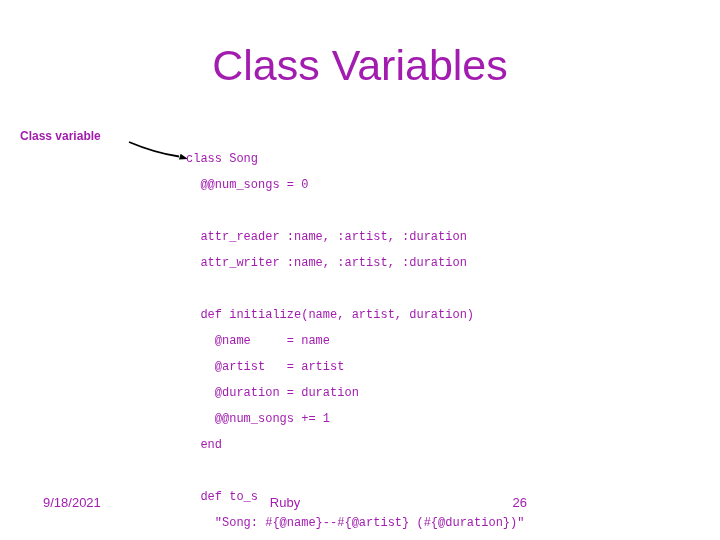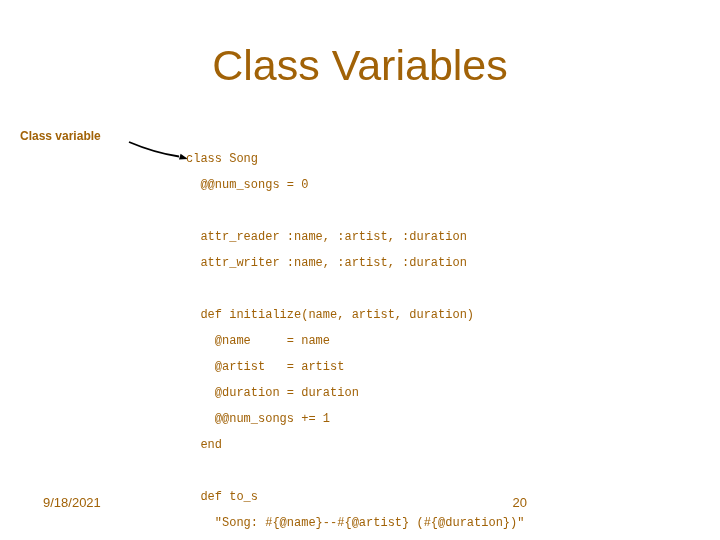--- a/index.html
+++ b/index.html
@@ -5,21 +5,21 @@
   html, body {
     margin: 0;
     padding: 0;
     background: #ffffff;
   }
   .slide {
     position: relative;
     width: 720px;
     height: 540px;
     background: #ffffff;
-    color: #a16207;
+    color: #a21caf;
     overflow: hidden;
     font-family: "Liberation Sans", sans-serif;
   }
   .title {
     position: absolute;
     top: 44px;
     left: 0;
     width: 720px;
     margin: 0;
     text-align: center;
@@ -107,16 +107,17 @@
   end
 
   def to_s
     "Song: #{@name}--#{@artist} (#{@duration})"
   end
 
 end</pre>
 
   <div class="footer">
     <span class="date">9/18/2021</span>
-    <span class="page">20</span>
+    <span class="center-label">Ruby</span>
+    <span class="page">26</span>
   </div>
 
 </div>
 
 </body></html>

